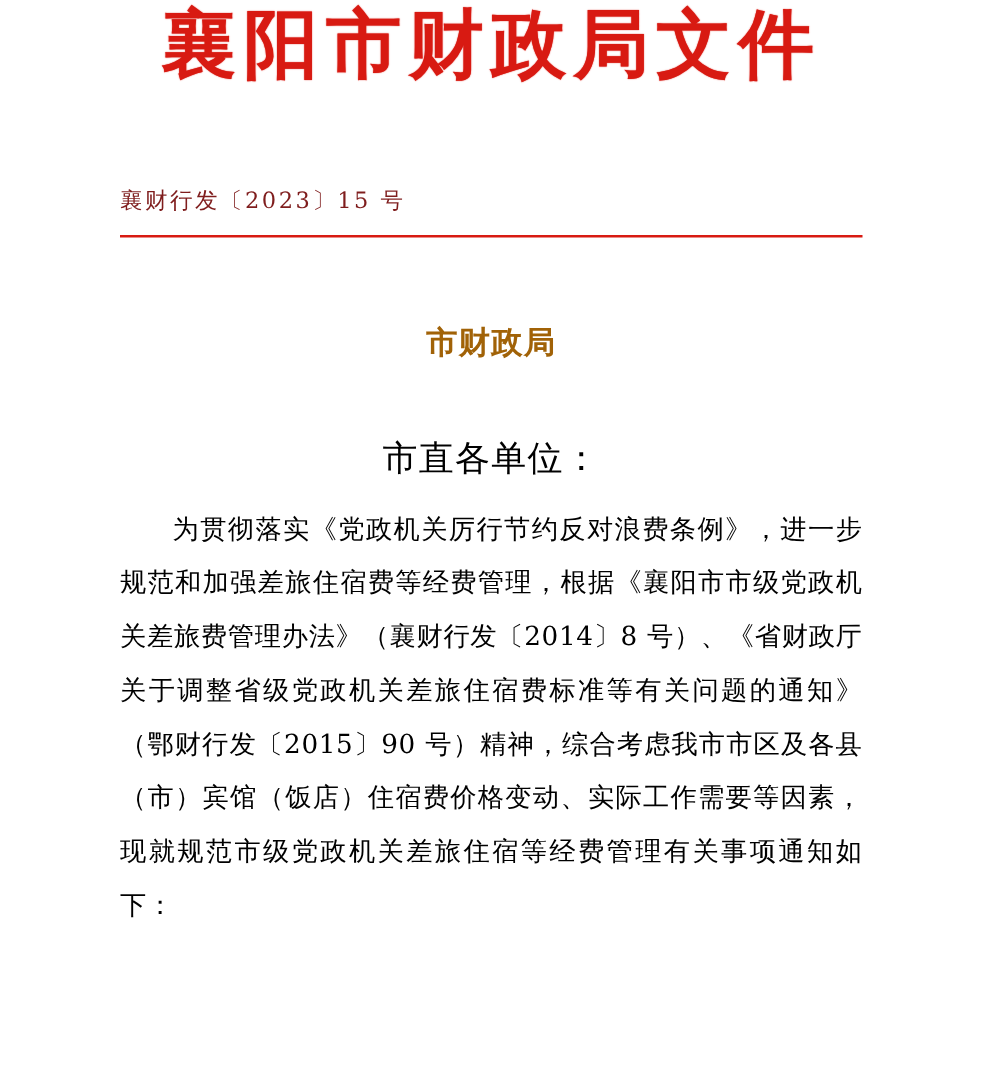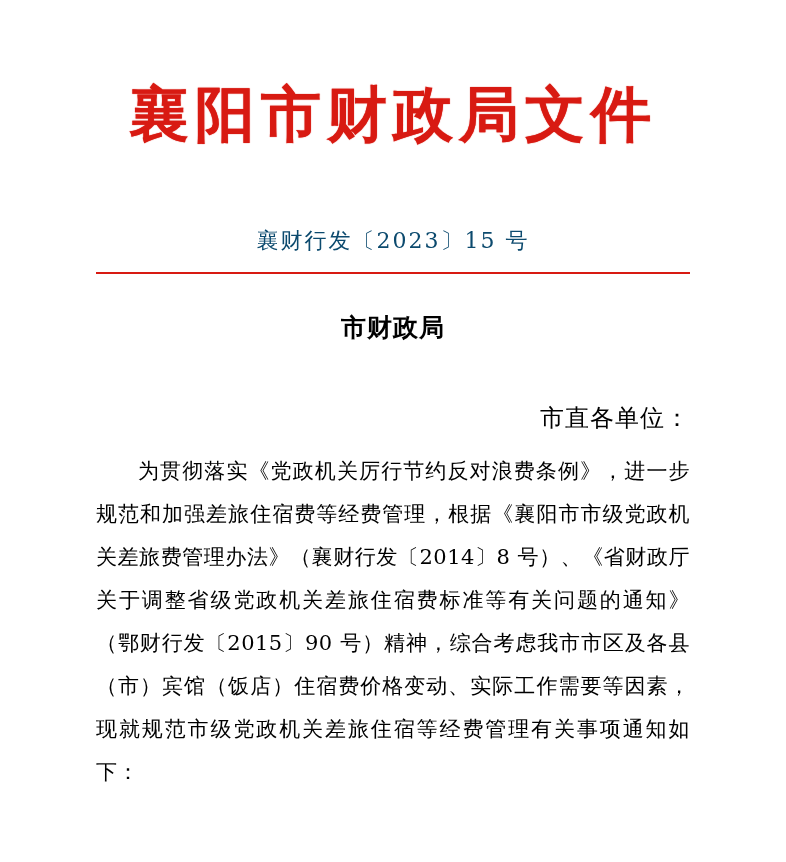--- a/index.html
+++ b/index.html
@@ -23,57 +23,56 @@
     padding: 0 96px;
   }
   .doc-title {
     text-align: center;
     color: #d81a12;
     font-family: "DejaVu Serif", serif;
     font-weight: bold;
     font-size: 60px;
     letter-spacing: 6px;
     line-height: 1.2;
-    margin-top: 78px;
     white-space: nowrap;
     text-shadow: 0 0 1px #d81a12;
   }
   .doc-number {
-    text-align: center;
-    font-size: 22px;
+    text-align: left;
+    font-size: 18px;
     letter-spacing: 2px;
     margin-top: 76px;
-    color: #0c4a6e;
+    color: #7f1d1d;
     font-family: "DejaVu Serif", serif;
   }
   .red-rule {
     margin-top: 16px;
     height: 2px;
     background: #d81a12;
     width: 594px;
     margin-left: auto;
     margin-right: auto;
   }
   .heading-block {
-    margin-top: 32px;
+    margin-top: 62px;
     text-align: center;
     font-weight: bold;
     font-size: 25px;
     line-height: 1.75;
     letter-spacing: 1px;
-    color: #000000;
+    color: #a16207;
   }
   .heading-block div {
     white-space: nowrap;
   }
   .salutation {
     margin-top: 52px;
-    font-size: 24px;
+    font-size: 28px;
     letter-spacing: 1px;
-    text-align: right;
+    text-align: center;
   }
   .body-text {
     margin-top: 16px;
     font-size: 21px;
     line-height: 2.05;
     text-align: justify;
     text-justify: inter-ideograph;
     letter-spacing: 0.5px;
   }
   .body-text p {

